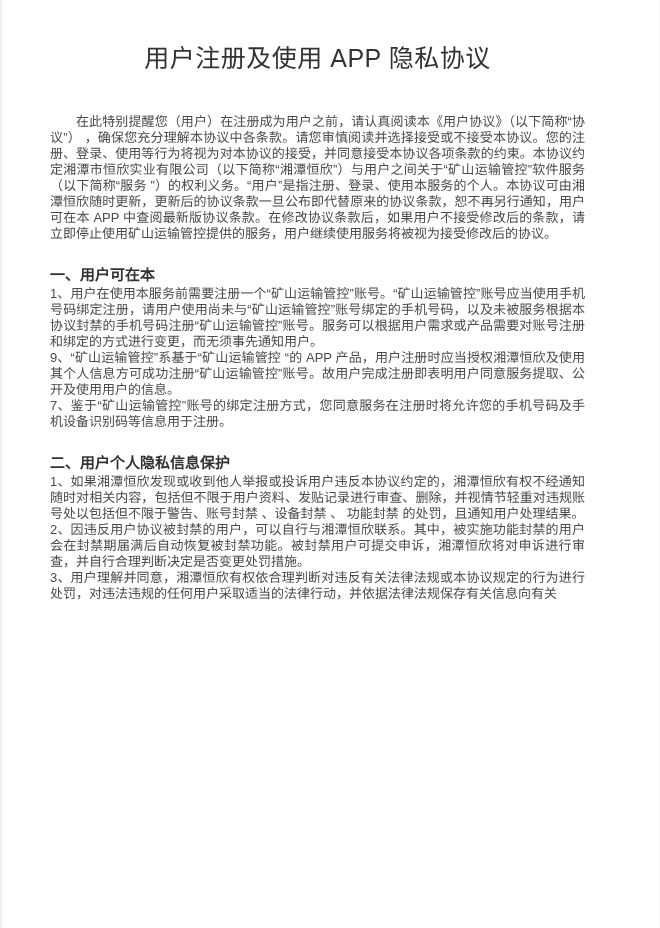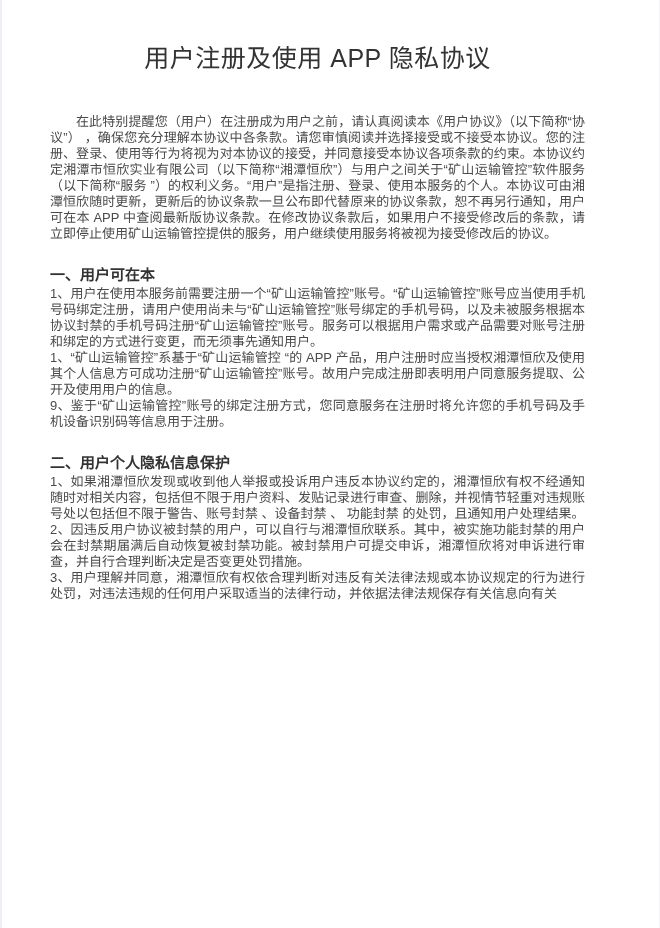--- a/index.html
+++ b/index.html
@@ -58,22 +58,22 @@
 
 <div class="page">
 
   <h1 class="doc-title">用户注册及使用 APP 隐私协议</h1>
 
   <p class="intro">在此特别提醒您（用户）在注册成为用户之前，请认真阅读本《用户协议》（以下简称“协议”） ，确保您充分理解本协议中各条款。请您审慎阅读并选择接受或不接受本协议。您的注册、登录、使用等行为将视为对本协议的接受，并同意接受本协议各项条款的约束。本协议约定湘潭市恒欣实业有限公司（以下简称“湘潭恒欣”）与用户之间关于“矿山运输管控”软件服务（以下简称“服务 ”）的权利义务。“用户”是指注册、登录、使用本服务的个人。本协议可由湘潭恒欣随时更新，更新后的协议条款一旦公布即代替原来的协议条款，恕不再另行通知，用户可在本 APP 中查阅最新版协议条款。在修改协议条款后，如果用户不接受修改后的条款，请立即停止使用矿山运输管控提供的服务，用户继续使用服务将被视为接受修改后的协议。</p>
 
   <section>
     <h2 class="sec-heading">一、用户可在本</h2>
     <p>1、用户在使用本服务前需要注册一个“矿山运输管控”账号。“矿山运输管控”账号应当使用手机号码绑定注册，请用户使用尚未与“矿山运输管控”账号绑定的手机号码，以及未被服务根据本协议封禁的手机号码注册“矿山运输管控”账号。服务可以根据用户需求或产品需要对账号注册和绑定的方式进行变更，而无须事先通知用户。</p>
-    <p>1、“矿山运输管控”系基于“矿山运输管控 “的 APP 产品，用户注册时应当授权湘潭恒欣及使用其个人信息方可成功注册“矿山运输管控”账号。故用户完成注册即表明用户同意服务提取、公开及使用用户的信息。</p>
-    <p>9、鉴于“矿山运输管控”账号的绑定注册方式，您同意服务在注册时将允许您的手机号码及手机设备识别码等信息用于注册。</p>
+    <p>9、“矿山运输管控”系基于“矿山运输管控 “的 APP 产品，用户注册时应当授权湘潭恒欣及使用其个人信息方可成功注册“矿山运输管控”账号。故用户完成注册即表明用户同意服务提取、公开及使用用户的信息。</p>
+    <p>7、鉴于“矿山运输管控”账号的绑定注册方式，您同意服务在注册时将允许您的手机号码及手机设备识别码等信息用于注册。</p>
   </section>
 
   <section>
     <h2 class="sec-heading">二、用户个人隐私信息保护</h2>
     <p>1、如果湘潭恒欣发现或收到他人举报或投诉用户违反本协议约定的，湘潭恒欣有权不经通知随时对相关内容，包括但不限于用户资料、发贴记录进行审查、删除，并视情节轻重对违规账号处以包括但不限于警告、账号封禁 、设备封禁 、 功能封禁 的处罚，且通知用户处理结果。</p>
     <p>2、因违反用户协议被封禁的用户，可以自行与湘潭恒欣联系。其中，被实施功能封禁的用户会在封禁期届满后自动恢复被封禁功能。被封禁用户可提交申诉，湘潭恒欣将对申诉进行审查，并自行合理判断决定是否变更处罚措施。</p>
     <p>3、用户理解并同意，湘潭恒欣有权依合理判断对违反有关法律法规或本协议规定的行为进行处罚，对违法违规的任何用户采取适当的法律行动，并依据法律法规保存有关信息向有关</p>
   </section>
 
 </div>

